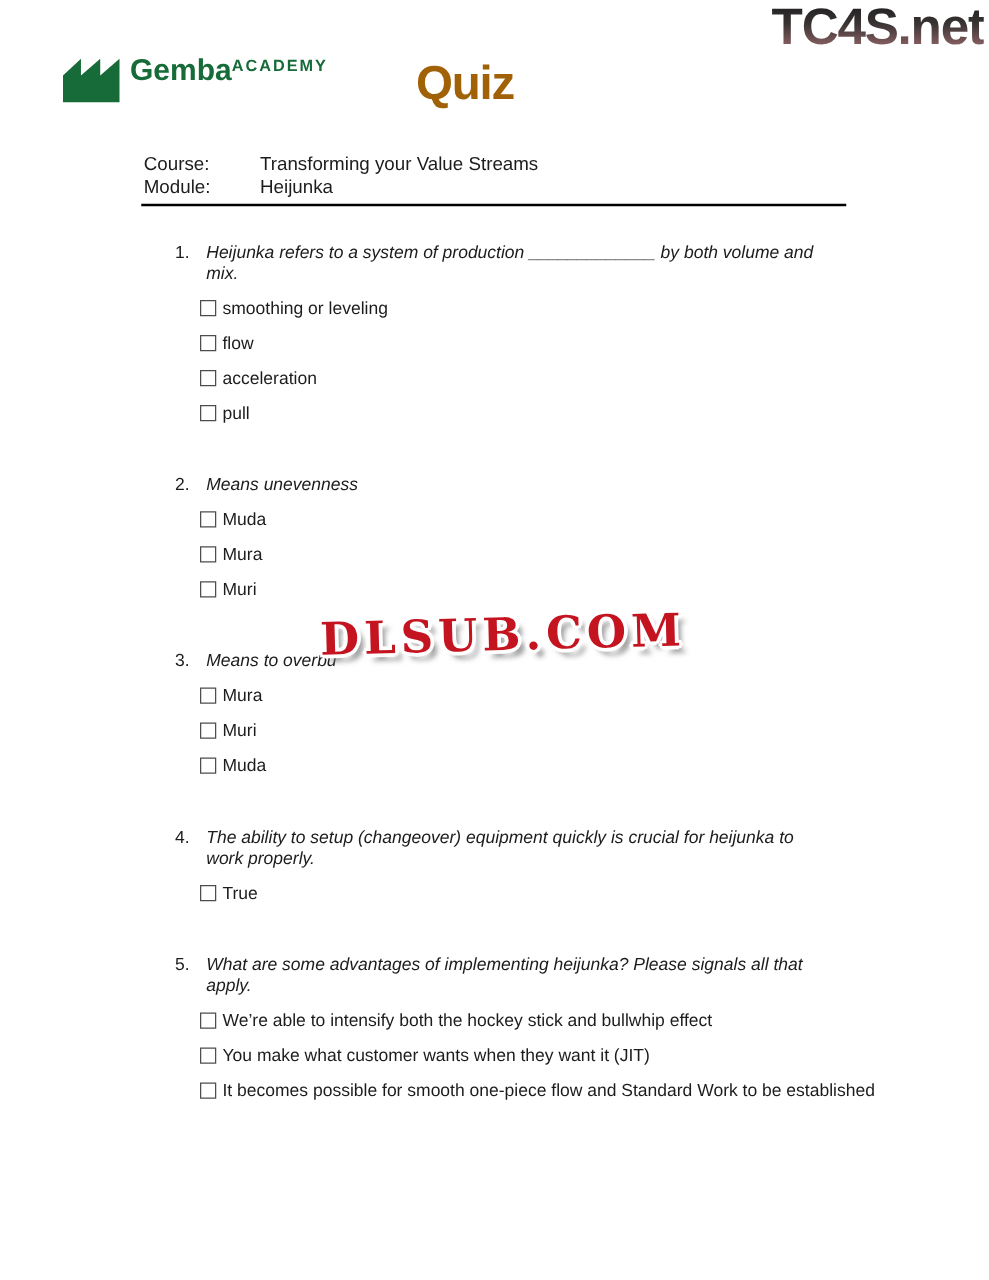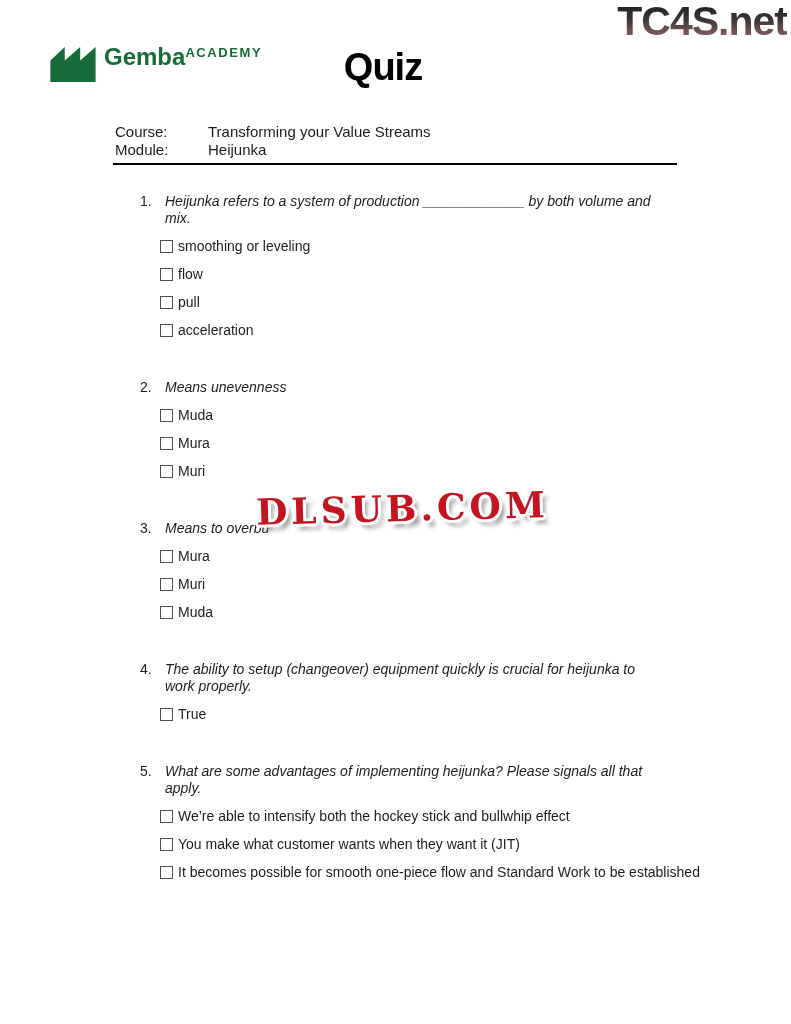--- a/index.html
+++ b/index.html
@@ -38,23 +38,23 @@
     letter-spacing: 0px;
   }
   .logo-sub {
     font-size: 13px; font-weight: bold; color: #166b39; line-height: 14px;
     letter-spacing: 1.6px;
   }
 
   
   .quiz-title {
     position: absolute;
-    top: 46px; left: 11px; width: 744px;
+    top: 46px; left: 0; width: 744px;
     text-align: center;
-    font-size: 38px; font-weight: bold; color: #000000;
+    font-size: 38px; font-weight: bold; color: #a16207;
     letter-spacing: -1px;
   }
 
   
   .meta {
     position: absolute;
     left: 113px; top: 123px; width: 564px;
     border-bottom: 2px solid #000;
     padding: 0 0 4px 2px;
     font-size: 15px; line-height: 18px;
@@ -164,25 +164,25 @@
         <div class="opt">
           <span class="cb"></span>
           <span>smoothing or leveling</span>
         </div>
         <div class="opt">
           <span class="cb"></span>
           <span>flow</span>
         </div>
         <div class="opt">
           <span class="cb"></span>
+          <span>acceleration</span>
+        </div>
+        <div class="opt">
+          <span class="cb"></span>
           <span>pull</span>
-        </div>
-        <div class="opt">
-          <span class="cb"></span>
-          <span>acceleration</span>
         </div>
       </div>
     </div>
 
     <div class="question">
       <div class="q-row">
         <span class="q-num">2.</span>
         <span class="q-text">Means unevenness</span>
       </div>
       <div class="opts">

